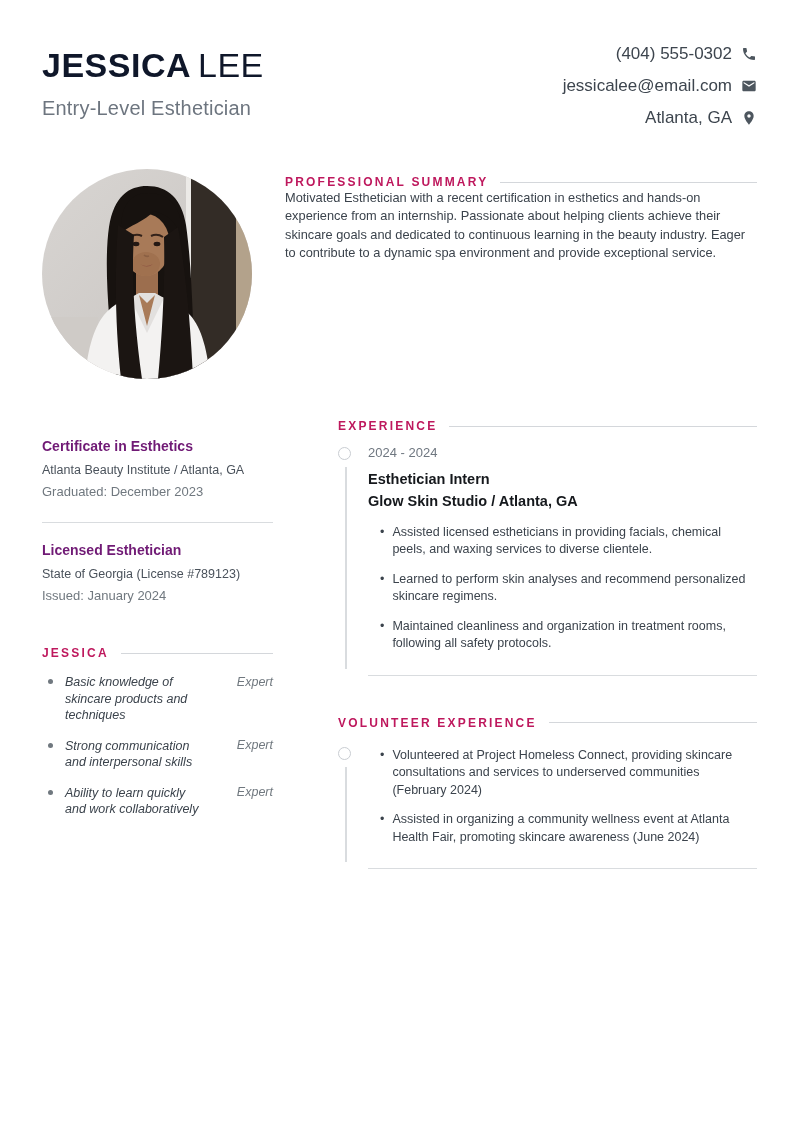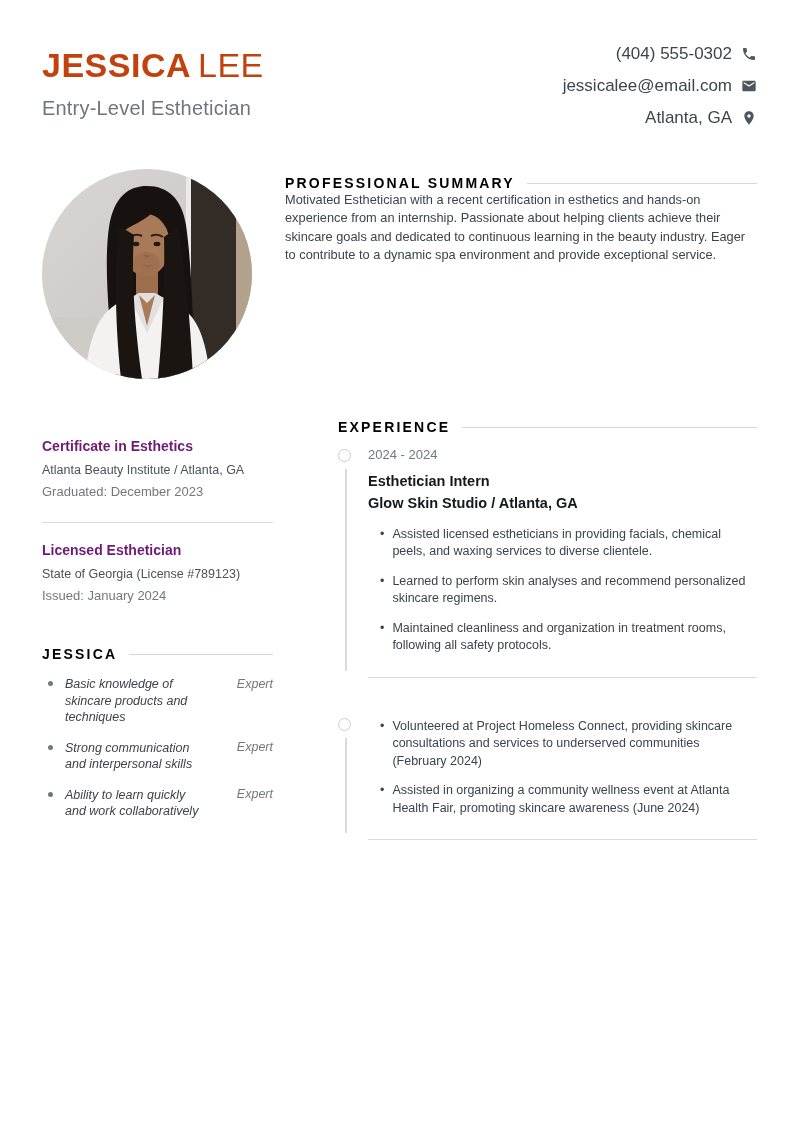--- a/index.html
+++ b/index.html
@@ -7,32 +7,32 @@
   body {
     width: 800px; height: 1131px;
     font-family: "Liberation Sans", "DejaVu Sans", sans-serif;
     color: #3b434c;
     overflow: hidden;
   }
   .page { width: 800px; height: 1131px; padding: 42px 43px 0 42px; }
 
   
   .header { display: flex; justify-content: space-between; align-items: flex-start; }
-  .name { font-size: 34px; letter-spacing: 0.5px; color: #c2410c; line-height: 1.05; padding-top: 6px; }
+  .name { font-size: 34px; letter-spacing: 0.5px; color: #0f172a; line-height: 1.05; padding-top: 6px; }
   .name .first { font-weight: 800; }
   .name .last { font-weight: 300; margin-left: 7px; }
   .job-title { margin-top: 13px; font-size: 20px; font-weight: 400; color: #6d757f; letter-spacing: 0.2px; }
   .contact { display: flex; flex-direction: column; gap: 12px; padding-top: 2px; }
   .contact-row { display: flex; align-items: center; justify-content: flex-end; }
   .contact-text { font-size: 17px; color: #3d454e; }
   .contact-row svg { width: 16px; height: 16px; margin-left: 9px; fill: #4d565e; flex: none; }
 
   
   .sec-heading { display: flex; align-items: center; }
-  .sec-heading .label { font-size: 14px; font-weight: 700; letter-spacing: 2.2px; color: #000000; white-space: nowrap; }
+  .sec-heading .label { font-size: 12px; font-weight: 700; letter-spacing: 2.2px; color: #be185d; white-space: nowrap; }
   .sec-heading .rule { flex: 1; height: 1px; background: #d4d7db; margin-left: 12px; }
 
   
   .row1 { display: flex; margin-top: 41px; }
   .photo-wrap { width: 210px; height: 210px; border-radius: 50%; overflow: hidden; flex: none; }
   .summary { flex: 1; margin-left: 33px; padding-top: 6px; }
   .summary p { font-size: 12.8px; line-height: 1.44; color: #3b434c; }
 
   
   .row2 { display: flex; margin-top: 40px; }
@@ -219,20 +219,24 @@
             <div class="bullet">
               <span class="b-dot">•</span>
               <span class="b-text">Maintained cleanliness and organization in treatment rooms, following all safety protocols.</span>
             </div>
           </div>
         </div>
         <div class="entry-divider"></div>
       </section>
 
       <section class="volunteer">
+        <div class="sec-heading">
+          <span class="label">VOLUNTEER EXPERIENCE</span>
+          <span class="rule"></span>
+        </div>
 
         <div class="timeline-entry">
           <span class="t-circle"></span>
           <span class="t-line"></span>
           <div class="bullets">
             <div class="bullet">
               <span class="b-dot">•</span>
               <span class="b-text">Volunteered at Project Homeless Connect, providing skincare consultations and services to underserved communities (February 2024)</span>
             </div>
             <div class="bullet">

